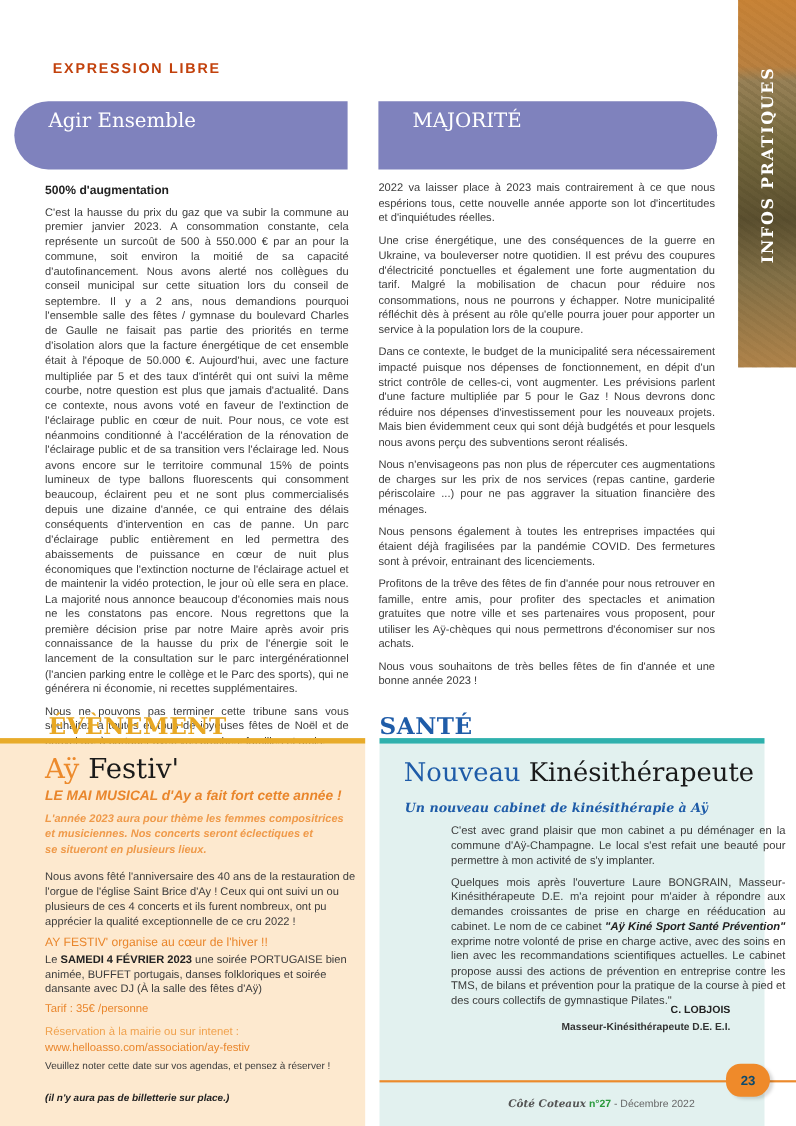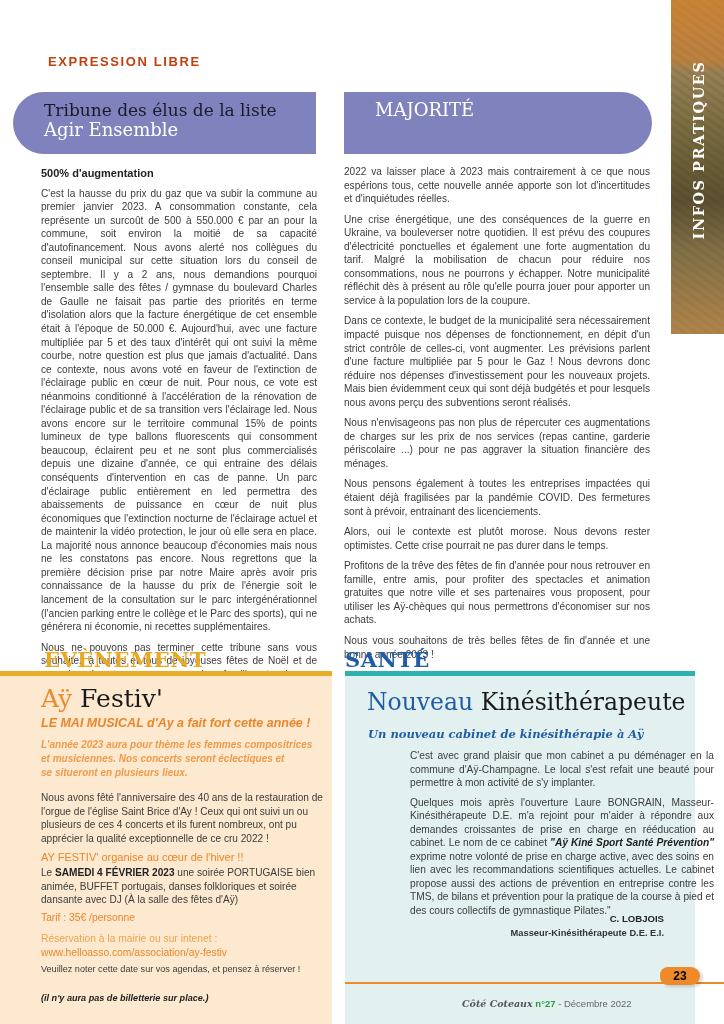--- a/index.html
+++ b/index.html
@@ -70,59 +70,57 @@
   .sante-sub { position: absolute; left: 368px; top: 727px; font-family: "DejaVu Serif", serif; font-style: italic; font-weight: bold; font-size: 11.5px; color: #1f5ca8; }
   .sante-body { position: absolute; left: 368px; top: 749px; width: 304px; font-size: 10.2px; line-height: 13.5px; text-align: justify; color: #3b3b3b; margin-left: 42px; }
   .sante-body p { margin-bottom: 6px; }
   .sante-body i { font-weight: bold; color: #222; }
   .sig { position: absolute; right: 60px; text-align: right; font-weight: bold; font-size: 9.6px; color: #222; }
   .sig-name { top: 913px; }
   .sig-role { top: 928px; font-weight: bold; font-size: 9.3px; color: #333; }
 
   .footer-line { position: absolute; left: 345px; top: 982px; width: 379px; height: 2px; background: #ec8a2c; }
   .page-badge {
-    position: absolute; left: 660px; top: 967px; width: 40px; height: 18px; background: #ef8a2a;
-    border-radius: 16px 18px 18px 16px; color: #000000; font-weight: bold; font-size: 12px;
+    position: absolute; left: 660px; top: 967px; width: 40px; height: 30px; background: #ef8a2a;
+    border-radius: 16px 18px 18px 16px; color: #0c4a6e; font-weight: bold; font-size: 12px;
     display: flex; align-items: center; justify-content: center; box-shadow: 3px 2px 3px rgba(0,0,0,0.15);
   }
   .footer-text { position: absolute; left: 462px; top: 998px; font-size: 9.5px; color: #666; }
   .footer-text .mag { font-family: "DejaVu Serif", serif; font-style: italic; font-weight: bold; color: #555; }
   .footer-text .num { color: #2a9a3c; font-weight: bold; }
 </style>
 </head>
 <body>
 
 <div class="side-tab">
   <span class="side-tab-label">INFOS PRATIQUES</span>
 </div>
 
 <div class="section-label">EXPRESSION LIBRE</div>
 
 <div class="tribune-header tribune-left">
-  <span class="tribune-line1">Tribune des élus de la liste</span>
   <span class="tribune-line2">Agir Ensemble</span>
 </div>
 <div class="tribune-header tribune-right">
   <span class="tribune-line2">MAJORITÉ</span>
 </div>
 
 <div class="col-text col-left">
   <div class="subhead">500% d'augmentation</div>
   <p>C'est la hausse du prix du gaz que va subir la commune au premier janvier 2023. A consommation constante, cela représente un surcoût de 500 à 550.000 € par an pour la commune, soit environ la moitié de sa capacité d'autofinancement. Nous avons alerté nos collègues du conseil municipal sur cette situation lors du conseil de septembre. Il y a 2 ans, nous demandions pourquoi l'ensemble salle des fêtes / gymnase du boulevard Charles de Gaulle ne faisait pas partie des priorités en terme d'isolation alors que la facture énergétique de cet ensemble était à l'époque de 50.000 €. Aujourd'hui, avec une facture multipliée par 5 et des taux d'intérêt qui ont suivi la même courbe, notre question est plus que jamais d'actualité. Dans ce contexte, nous avons voté en faveur de l'extinction de l'éclairage public en cœur de nuit. Pour nous, ce vote est néanmoins conditionné à l'accélération de la rénovation de l'éclairage public et de sa transition vers l'éclairage led. Nous avons encore sur le territoire communal 15% de points lumineux de type ballons fluorescents qui consomment beaucoup, éclairent peu et ne sont plus commercialisés depuis une dizaine d'année, ce qui entraine des délais conséquents d'intervention en cas de panne. Un parc d'éclairage public entièrement en led permettra des abaissements de puissance en cœur de nuit plus économiques que l'extinction nocturne de l'éclairage actuel et de maintenir la vidéo protection, le jour où elle sera en place. La majorité nous annonce beaucoup d'économies mais nous ne les constatons pas encore. Nous regrettons que la première décision prise par notre Maire après avoir pris connaissance de la hausse du prix de l'énergie soit le lancement de la consultation sur le parc intergénérationnel (l'ancien parking entre le collège et le Parc des sports), qui ne générera ni économie, ni recettes supplémentaires.</p>
   <p>Nous ne pouvons pas terminer cette tribune sans vous souhaitez à toutes et tous de joyeuses fêtes de Noël et de nouvel an, à partager avec vos proches, familles et amis.</p>
   <p>Les conseillers municipaux de la liste AGIR ENSEMBLE : Jean-François RONDELLI, Michelle BENARD-LOUIS, Sébastien DERVIN, Corinne MONGEARD, Vincent DROIN, Sandrine DAILLY, Romain LEFEVRE et Nathalie CHARBAUT.</p>
 </div>
 
 <div class="col-text col-right">
   <p>2022 va laisser place à 2023 mais contrairement à ce que nous espérions tous, cette nouvelle année apporte son lot d'incertitudes et d'inquiétudes réelles.</p>
   <p>Une crise énergétique, une des conséquences de la guerre en Ukraine, va bouleverser notre quotidien. Il est prévu des coupures d'électricité ponctuelles et également une forte augmentation du tarif. Malgré la mobilisation de chacun pour réduire nos consommations, nous ne pourrons y échapper. Notre municipalité réfléchit dès à présent au rôle qu'elle pourra jouer pour apporter un service à la population lors de la coupure.</p>
   <p>Dans ce contexte, le budget de la municipalité sera nécessairement impacté puisque nos dépenses de fonctionnement, en dépit d'un strict contrôle de celles-ci, vont augmenter.  Les prévisions parlent d'une facture multipliée par 5 pour le Gaz  ! Nous devrons donc réduire nos dépenses d'investissement pour les nouveaux projets. Mais bien évidemment ceux qui sont déjà budgétés et pour lesquels nous avons perçu des subventions seront réalisés.</p>
   <p>Nous n'envisageons pas non plus de répercuter ces augmentations de charges sur les prix de nos services (repas cantine, garderie périscolaire ...) pour ne pas aggraver la situation financière des ménages.</p>
   <p>Nous pensons également à toutes les entreprises impactées qui étaient déjà fragilisées par la pandémie COVID. Des fermetures sont à prévoir, entrainant des licenciements.</p>
-  <p>Alors, oui le contexte est plutôt morose. Nous devons rester optimistes. Cette crise pourrait ne pas durer dans le temps.</p>
   <p>Profitons de la trêve des fêtes de fin d'année pour nous retrouver en famille, entre amis, pour profiter des spectacles et animation gratuites que notre ville et ses partenaires vous proposent, pour utiliser les Aÿ-chèques qui nous permettrons d'économiser sur nos achats.</p>
   <p>Nous vous souhaitons de très belles fêtes de fin d'année et une bonne année 2023 !</p>
 </div>
 
 <div class="panel-evt"></div>
 <div class="panel-sante"></div>
 
 <div class="band-title evt">ÉVÈNEMENT</div>
 <div class="band-bar evt"></div>
 <div class="band-title sante">SANTÉ</div>

